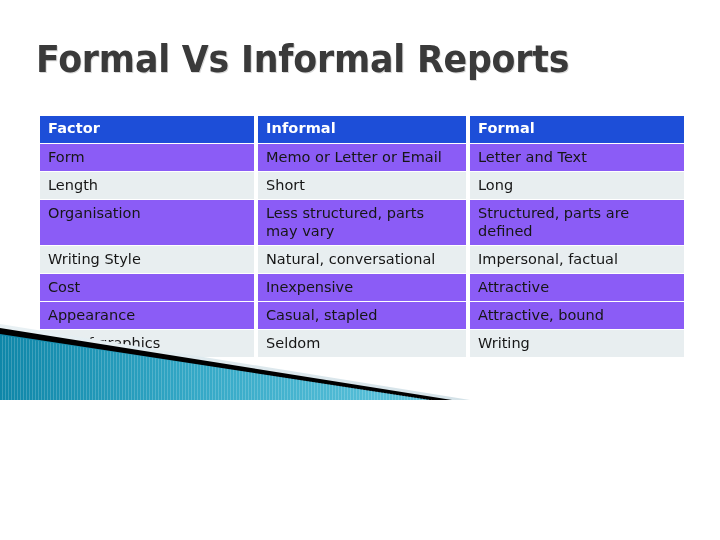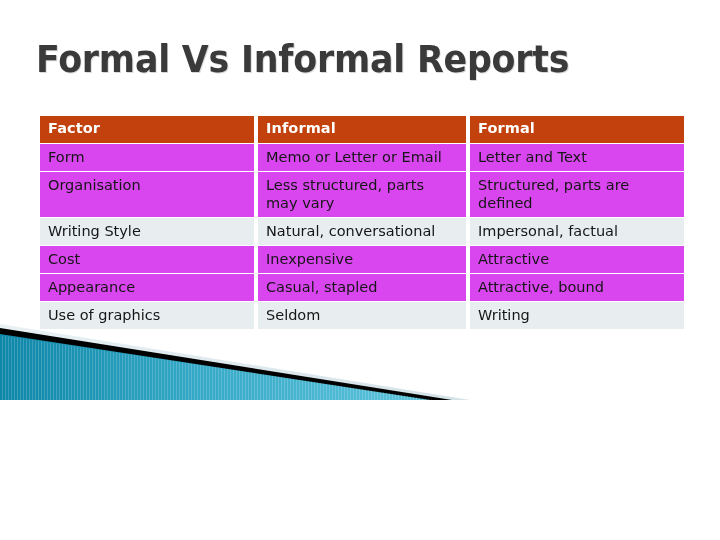--- a/index.html
+++ b/index.html
@@ -65,36 +65,36 @@
   table.cmp th,
   table.cmp td {
     padding: 4px 8px 5px 8px;
     vertical-align: top;
     font-size: 14.5px;
     line-height: 18px;
     text-align: left;
   }
 
   table.cmp thead th {
-    background: #c2410c;
+    background: #1d4ed8;
     color: #ffffff;
     font-weight: bold;
     font-size: 14.5px;
     letter-spacing: 0.1px;
     height: 20px;
     padding-top: 3px;
     padding-bottom: 4px;
   }
 
   table.cmp tbody td {
     color: #161616;
     font-weight: normal;
   }
 
-  table.cmp tbody tr.band-dark td  { background: #d946ef; }
+  table.cmp tbody tr.band-dark td  { background: #8b5cf6; }
   table.cmp tbody tr.band-light td { background: #e8eef0; }
 
   
   table.cmp tbody tr td .cell-text { display: block; }
 
   
   .deco {
     position: absolute;
     left: 0;
     bottom: 0;
@@ -151,20 +151,31 @@
               <span class="cell-text">Form</span>
             </td>
           <td>
               <span class="cell-text">Memo or Letter or Email</span>
             </td>
           <td>
               <span class="cell-text">Letter and Text</span>
             </td>
         </tr>
 
+        <tr class="band-light">
+          <td>
+              <span class="cell-text">Length</span>
+            </td>
+          <td>
+              <span class="cell-text">Short</span>
+            </td>
+          <td>
+              <span class="cell-text">Long</span>
+            </td>
+        </tr>
 
         <tr class="band-dark">
           <td>
               <span class="cell-text">Organisation</span>
             </td>
           <td>
               <span class="cell-text">Less structured, parts may vary</span>
             </td>
           <td>
               <span class="cell-text">Structured, parts are defined</span>

